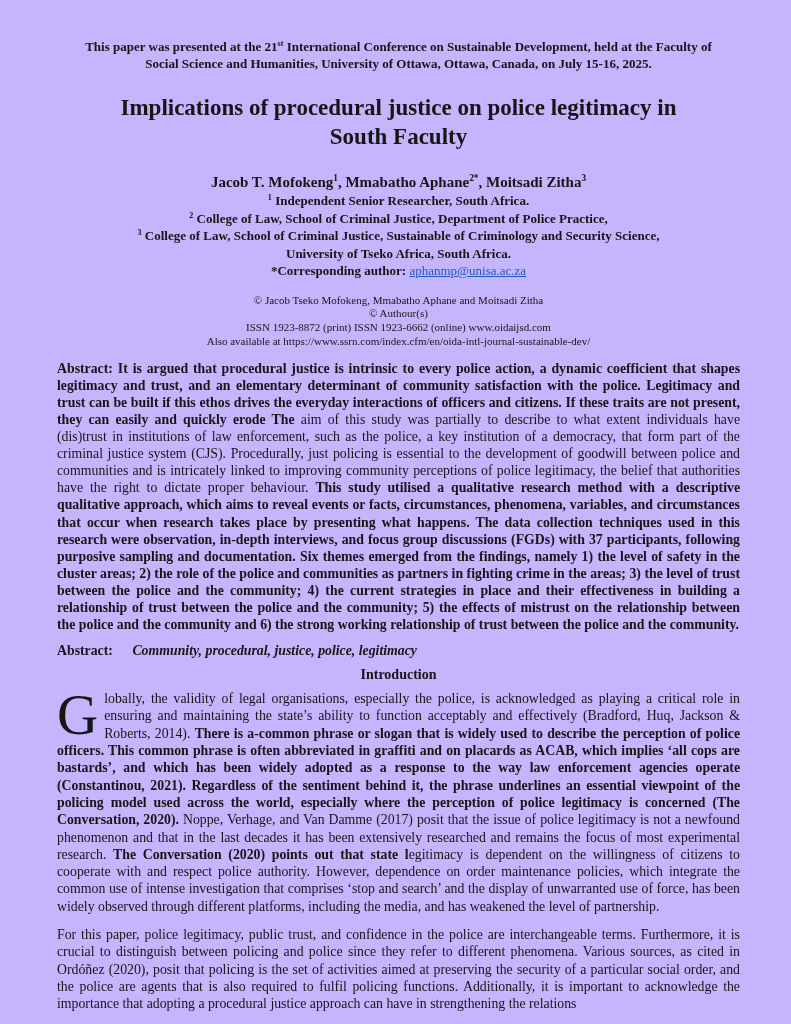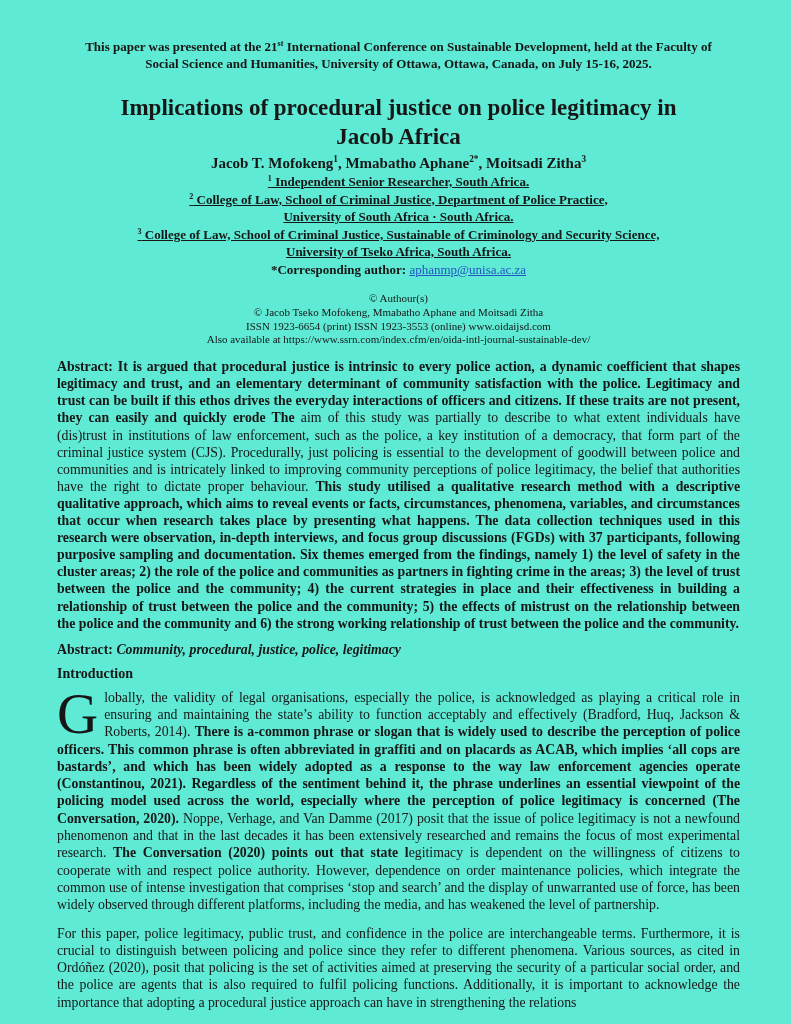--- a/index.html
+++ b/index.html
@@ -2,56 +2,55 @@
 <html><head>
 <meta charset="utf-8">
 <style>
   * { margin: 0; padding: 0; box-sizing: border-box; }
   html, body { background: #e8e8e8; }
   body { font-family: "Liberation Serif", "DejaVu Serif", serif; }
   .page {
     width: 791px;
     height: 1024px;
     margin: 0 auto;
-    background: #5eead4;
+    background: #c4b5fd;
     color: #161616;
     padding: 38px 51px 20px 57px;
     overflow: hidden;
   }
   .center { text-align: center; }
   .b { font-weight: bold; }
-  .i { font-style: italic; }
+  .i { font-style: italic; margin-left: 16px; }
   .sup { vertical-align: super; font-size: 0.62em; line-height: 0; }
   a.link { text-decoration: underline; cursor: pointer; }
 
   .header-note {
     font-size: 13px;
     font-weight: bold;
     line-height: 17px;
     max-width: 648px;
     margin: 0 auto;
   }
   .paper-title {
     font-size: 23px;
     font-weight: bold;
     line-height: 29px;
     max-width: 600px;
     margin: 21px auto 0 auto;
   }
   .authors {
     font-size: 15px;
     font-weight: bold;
-    margin-top: 3px;
+    margin-top: 22px;
     line-height: 19px;
   }
   .affiliation-line {
     font-size: 13px;
     font-weight: bold;
     line-height: 17.5px;
-    text-decoration: underline;
   }
   .corresponding {
     font-size: 13px;
     line-height: 17.5px;
   }
   .copyright-block {
     margin-top: 14px;
     font-size: 11px;
     line-height: 13.8px;
   }
@@ -64,20 +63,21 @@
   .keywords {
     margin-top: 9px;
     font-size: 13.8px;
     line-height: 17px;
     text-align: left;
   }
   .section-heading {
     margin-top: 7px;
     font-size: 14px;
     font-weight: bold;
+    text-align: center;
     line-height: 18px;
   }
   .body-para {
     margin-top: 6px;
     font-size: 13.8px;
     line-height: 17.3px;
     text-align: justify;
   }
   .body-para + .body-para { margin-top: 11px; }
   .dropcap {
@@ -88,38 +88,37 @@
     font-weight: normal;
   }
 </style>
 </head>
 <body>
 
 <div class="page">
 
   <div class="header-note center"><span>This paper was presented at the 21</span><span class="sup">st</span><span> International Conference on Sustainable Development, held at the Faculty of Social Science and Humanities, University of Ottawa, Ottawa, Canada, on July 15-16, 2025.</span></div>
 
-  <h1 class="paper-title center">Implications of procedural justice on police legitimacy in Jacob Africa</h1>
+  <h1 class="paper-title center">Implications of procedural justice on police legitimacy in South Faculty</h1>
 
   <div class="authors center"><span>Jacob T. Mofokeng</span><span class="sup">1</span><span>, Mmabatho Aphane</span><span class="sup">2*</span><span>, Moitsadi Zitha</span><span class="sup">3</span></div>
 
   <div>
     <div class="affiliation-line center"><span class="sup">1</span><span> Independent Senior Researcher, South Africa.</span></div>
     <div class="affiliation-line center"><span class="sup">2</span><span> College of Law, School of Criminal Justice, Department of Police Practice,</span></div>
-    <div class="affiliation-line center"><span>University of South Africa · South Africa.</span></div>
     <div class="affiliation-line center"><span class="sup">3</span><span> College of Law, School of Criminal Justice, Sustainable of Criminology and Security Science,</span></div>
     <div class="affiliation-line center"><span>University of Tseko Africa, South Africa.</span></div>
   </div>
 
   <div class="corresponding center"><span class="b">*Corresponding author: </span><a class="link" href="#" style="color: rgb(35, 86, 192);">aphanmp@unisa.ac.za</a></div>
 
   <div class="copyright-block center">
+    <div>© Jacob Tseko Mofokeng, Mmabatho Aphane and Moitsadi Zitha</div>
     <div>© Authour(s)</div>
-    <div>© Jacob Tseko Mofokeng, Mmabatho Aphane and Moitsadi Zitha</div>
-    <div>ISSN 1923-6654 (print) ISSN 1923-3553 (online) www.oidaijsd.com</div>
+    <div>ISSN 1923-8872 (print) ISSN 1923-6662 (online) www.oidaijsd.com</div>
     <div>Also available at https://www.ssrn.com/index.cfm/en/oida-intl-journal-sustainable-dev/</div>
   </div>
 
   <p class="abstract"><span class="b">Abstract: </span><span class="b">It is argued that procedural justice is intrinsic to every police action, a dynamic coefficient that shapes legitimacy and trust, and an elementary determinant of community satisfaction with the police. Legitimacy and trust can be built if this ethos drives the everyday interactions of officers and citizens. If these traits are not present, they can easily and quickly erode The </span><span>aim of this study was partially to describe to what extent individuals have (dis)trust in institutions of law enforcement, such as the police, a key institution of a democracy, that form part of the criminal justice system (CJS). Procedurally, just policing is essential to the development of goodwill between police and communities and is intricately linked to improving community perceptions of police legitimacy, the belief that authorities have the right to dictate proper behaviour. </span><span class="b">This study utilised a qualitative research method with a descriptive qualitative approach, which aims to reveal events or facts, circumstances, phenomena, variables, and circumstances that occur when research takes place by presenting what happens. The data collection techniques used in this research were observation, in-depth interviews, and focus group discussions (FGDs) with 37 participants, following purposive sampling and documentation. Six themes emerged from the findings, namely 1) the level of safety in the cluster areas; 2) the role of the police and communities as partners in fighting crime in the areas; 3) the level of trust between the police and the community; 4) the current strategies in place and their effectiveness in building a relationship of trust between the police and the community; 5) the effects of mistrust on the relationship between the police and the community and 6) the strong working relationship of trust between the police and the community.</span></p>
 
   <p class="keywords"><span class="b">Abstract: </span><span class="b i">Community, procedural, justice, police, legitimacy</span></p>
 
   <h2 class="section-heading">Introduction</h2>
 
   <p class="body-para"><span class="dropcap">G</span><span><span>lobally, the validity of legal organisations, especially the police, is acknowledged as playing a critical role in ensuring and maintaining the state’s ability to function acceptably and effectively (Bradford, Huq, Jackson &amp; Roberts, 2014). </span><span class="b">There is a-common phrase or slogan that is widely used to describe the perception of police officers. This common phrase is often abbreviated in graffiti and on placards as ACAB, which implies ‘all cops are bastards’, and which has been widely adopted as a response to the way law enforcement agencies operate (Constantinou, 2021). Regardless of the sentiment behind it, the phrase underlines an essential viewpoint of the policing model used across the world, especially where the perception of police legitimacy is concerned (The Conversation, 2020).</span><span> Noppe, Verhage, and Van Damme (2017) posit that the issue of police legitimacy is not a newfound phenomenon and that in the last decades it has been extensively researched and remains the focus of most experimental research. </span><span class="b">The Conversation (2020) points out that state l</span><span>egitimacy is dependent on the willingness of citizens to cooperate with and respect police authority. However, dependence on order maintenance policies, which integrate the common use of intense investigation that comprises ‘stop and search’ and the display of unwarranted use of force, has been widely observed through different platforms, including the media, and has weakened the level of partnership.</span></span></p>

